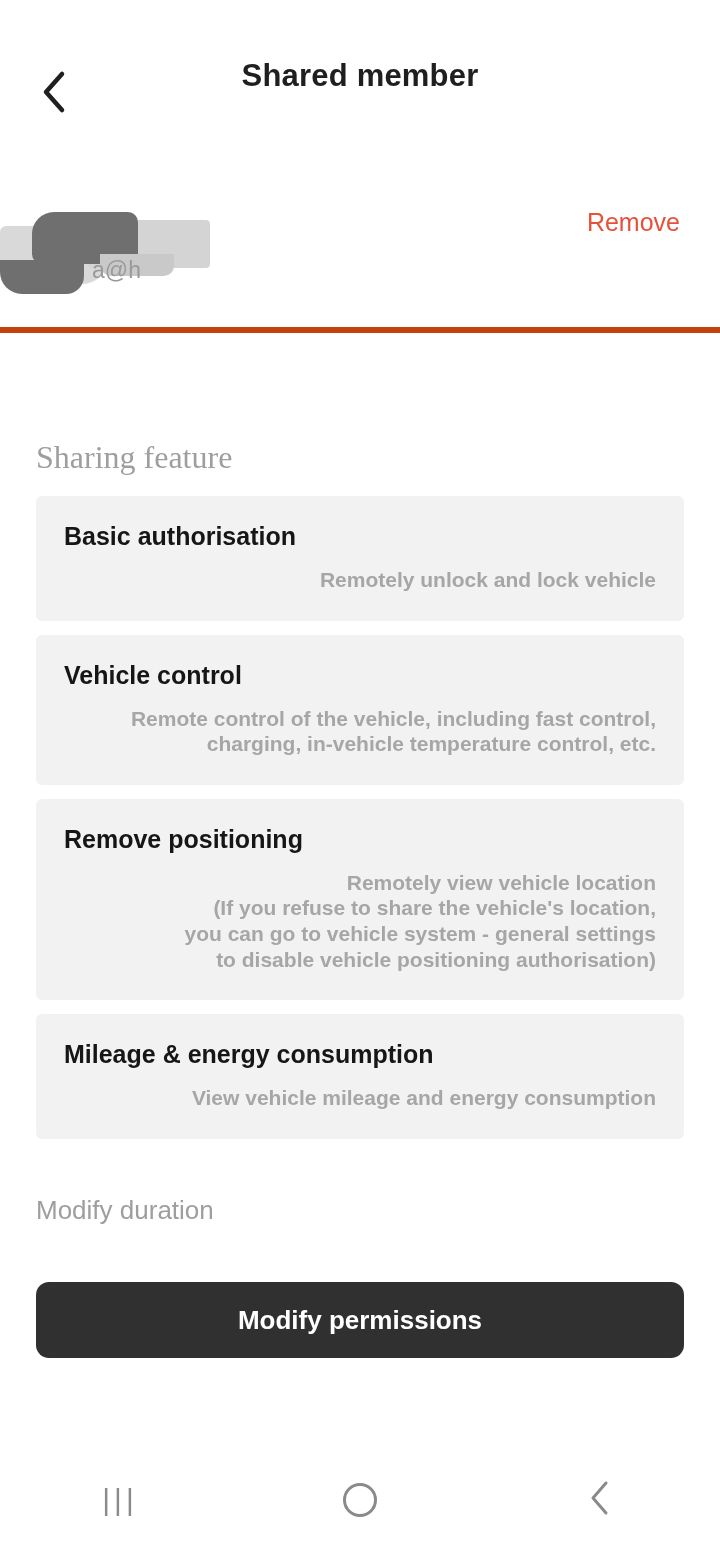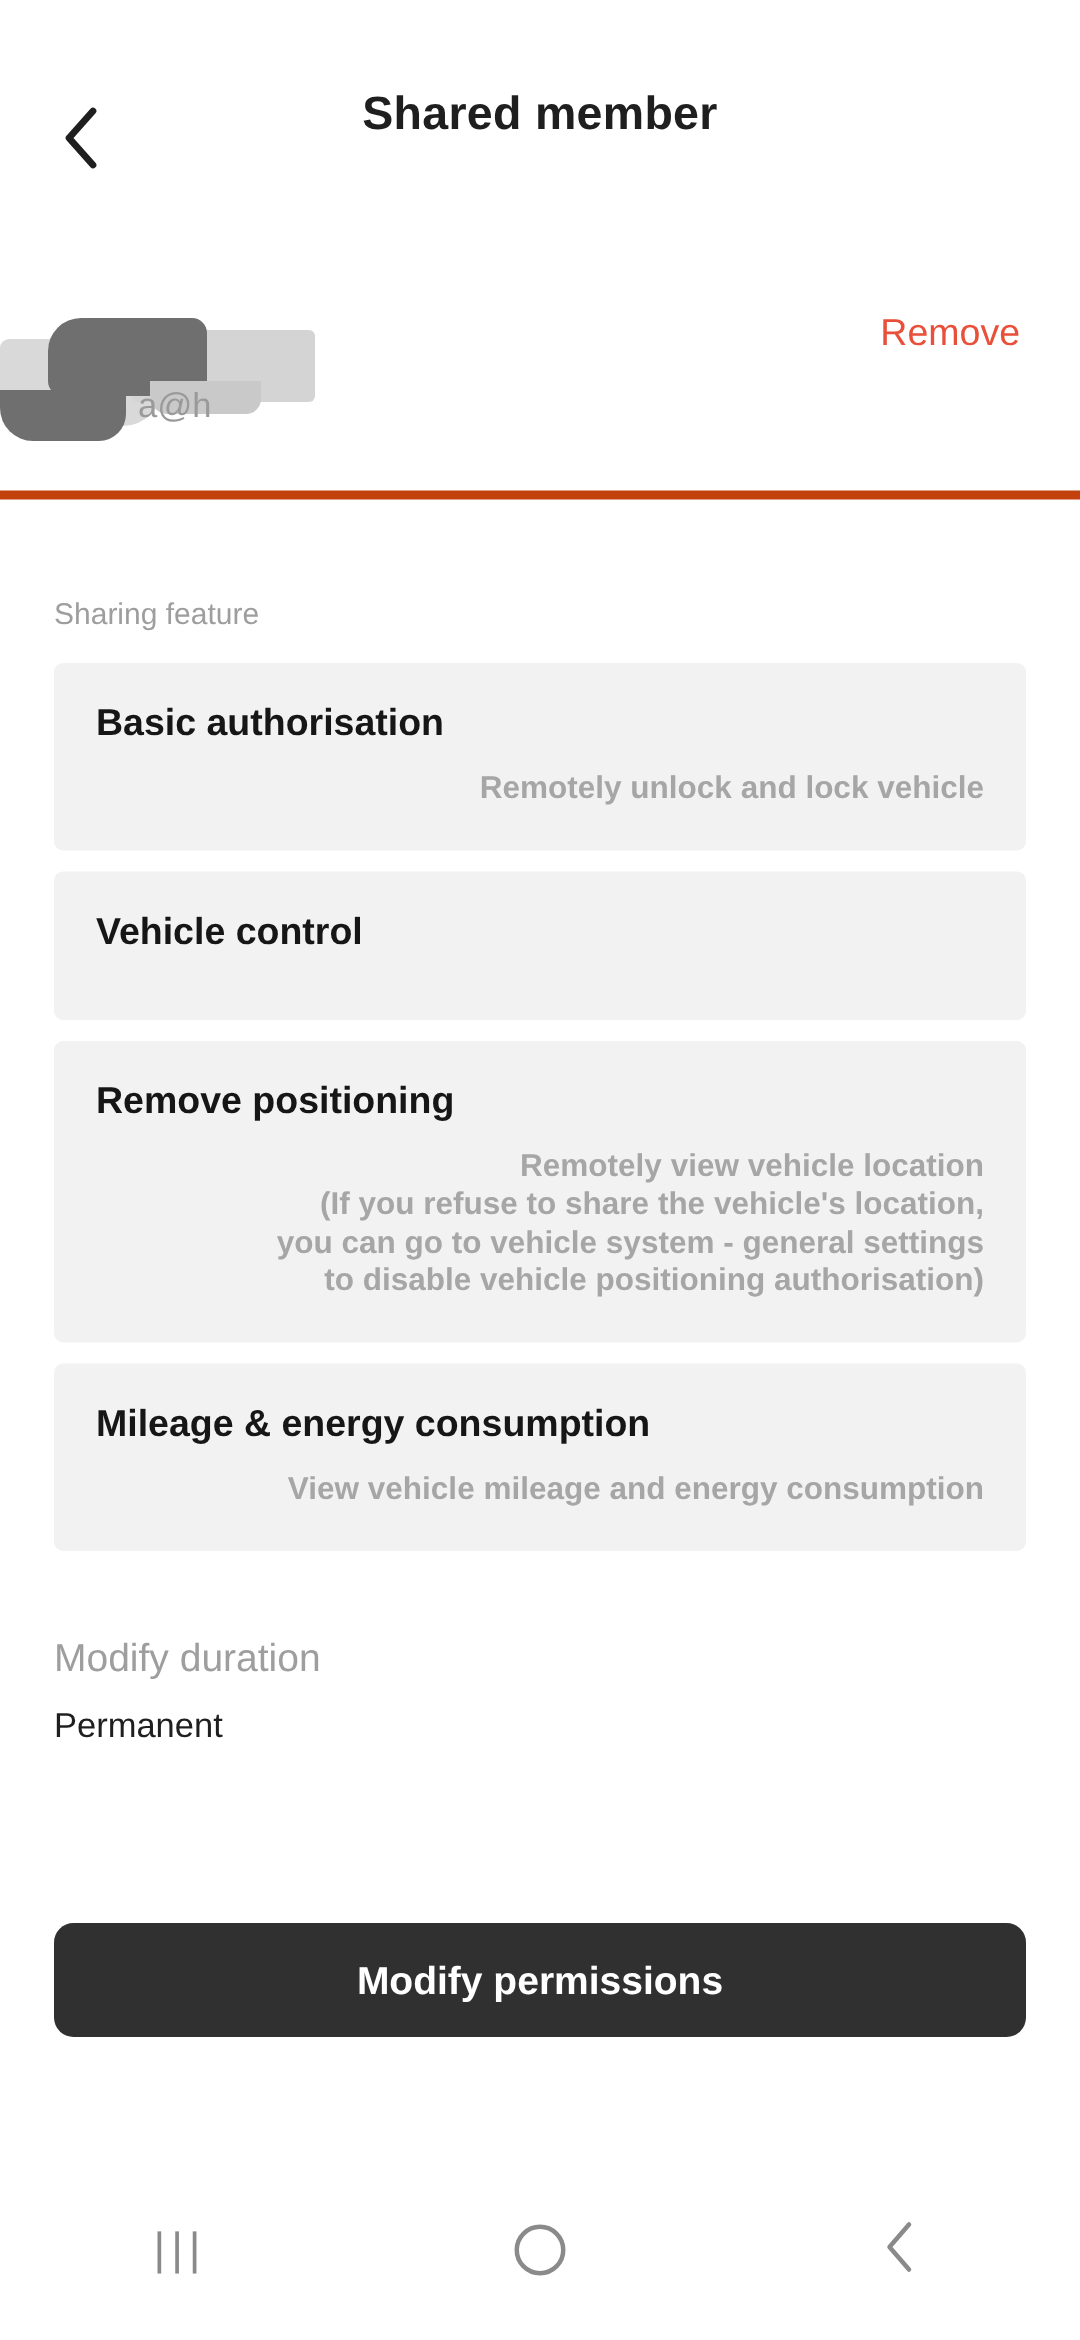--- a/index.html
+++ b/index.html
@@ -125,24 +125,25 @@
     padding: 10px 4px;
   }
 
   
   .content {
     flex: 1 1 auto;
     padding: 0 36px;
     overflow: hidden;
   }
   .section-label {
-    font-size: 20px;
+    font-size: 32px;
     color: #9e9e9e;
-    margin-top: 20px;
+    margin-top: 60px;
     margin-bottom: 20px;
+    font-family: Liberation Serif, serif;
   }
   .feature-card {
     background: #f2f2f2;
     border-radius: 6px;
     padding: 26px 28px 28px 28px;
     margin-bottom: 14px;
   }
   .feature-title {
     font-size: 25px;
     font-weight: bold;
@@ -248,20 +249,21 @@
 
     <div class="section-label">Sharing feature</div>
 
     <div class="feature-card">
       <div class="feature-title">Basic authorisation</div>
       <div class="feature-desc">Remotely unlock and lock vehicle</div>
     </div>
 
     <div class="feature-card">
       <div class="feature-title">Vehicle control</div>
+      <div class="feature-desc">Remote control of the vehicle, including fast control, charging, in-vehicle temperature control, etc.</div>
     </div>
 
     <div class="feature-card">
       <div class="feature-title">Remove positioning</div>
       <div class="feature-desc">Remotely view vehicle location
 (If you refuse to share the vehicle's location,
 you can go to vehicle system - general settings
 to disable vehicle positioning authorisation)</div>
     </div>
 

